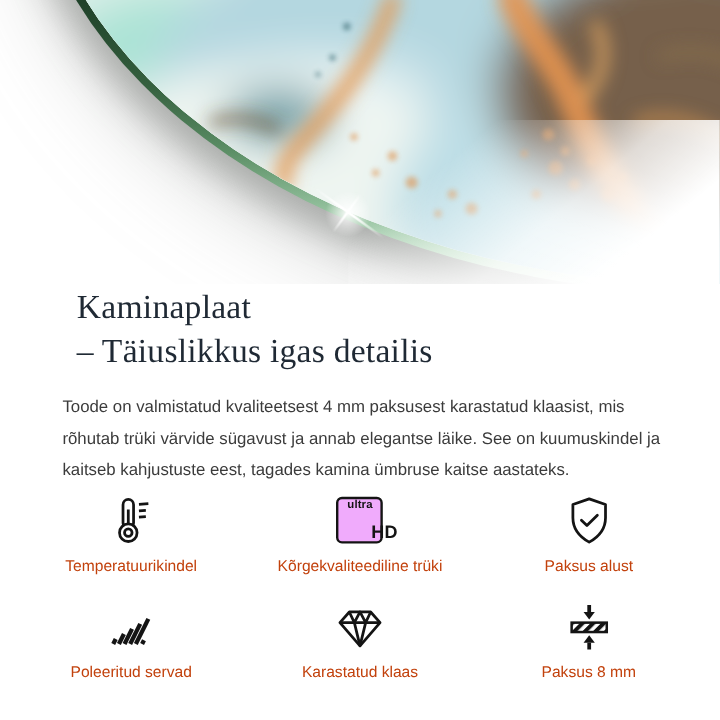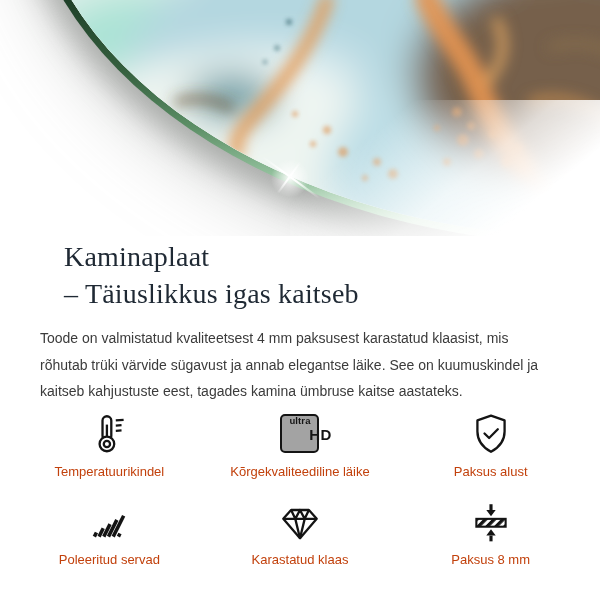--- a/index.html
+++ b/index.html
@@ -36,38 +36,38 @@
     background:linear-gradient(180deg, rgba(255,255,255,0), #fff 42%, #fff 58%, rgba(255,255,255,0)); }
 
   
   .content { position:relative; }
   h1.title {
     margin:0; padding:2px 0 0 64px;
     font-family:"Liberation Serif", serif; font-weight:400;
     font-size:28px; line-height:37px; color:#1f2934; letter-spacing:0.2px;
   }
   p.desc {
-    margin:13px 0 0 0; padding-left:40px; width:516px;
+    margin:13px 0 0 0; padding-left:52px; width:516px;
     font-size:14px; line-height:26.5px; color:#3b3b3b;
   }
 
   
   .features {
     margin:6px 0 0 14px; width:572px;
     display:grid; grid-template-columns:repeat(3,1fr); row-gap:20px;
   }
   .feature { display:flex; flex-direction:column; align-items:center; }
   .icon-box { height:46px; display:flex; align-items:center; justify-content:center; }
   .icon-box svg { display:block; }
   .feature-label { margin-top:7px; font-size:13px; color:#c2410c; white-space:nowrap; }
 
   .uhd-box {
     width:35px; height:35px; border:2.6px solid #141414; border-radius:5px;
-    display:flex; flex-direction:column; align-items:center; justify-content:flex-start;
-    color:#141414; background:#a3a3a3;
+    display:flex; flex-direction:column; align-items:center; justify-content:space-between;
+    color:#141414; background:#f0abfc;
   }
   .uhd-top { font-size:9.5px; font-weight:700; line-height:1; letter-spacing:0.1px; }
   .uhd-hd  { font-size:15px;  font-weight:800; line-height:1; margin-top:1px; letter-spacing:0.3px;padding-left:41px; }
 
   .ic { stroke:#141414; fill:none; stroke-width:2.2; }
 </style>
 </head>
 <body>
 
 <div class="canvas">
@@ -140,21 +140,21 @@
     <div class="sparkle">
       <div class="glow"></div>
         <div class="ray-a"></div>
         <div class="ray-b"></div>
     </div>
   </section>
 
   <section class="content">
     <h1 class="title">
       <span>Kaminaplaat</span><br>
-      <span>– Täiuslikkus igas kaitseb</span>
+      <span>– Täiuslikkus igas detailis</span>
     </h1>
     <p class="desc">Toode on valmistatud kvaliteetsest 4 mm paksusest karastatud klaasist, mis rõhutab trüki värvide sügavust ja annab elegantse läike. See on kuumuskindel ja kaitseb kahjustuste eest, tagades kamina ümbruse kaitse aastateks.</p>
 
     <div class="features">
 
       <div class="feature">
         <div class="icon-box">
           <svg width="46" height="46" viewBox="0 0 44 44">
             <rect class="ic" x="15.8" y="5" width="8.4" height="23" rx="4.2"></rect>
             <line class="ic" x1="20" y1="13" x2="20" y2="25" stroke-width="1.8"></line>
@@ -168,21 +168,21 @@
         <div class="feature-label">Temperatuurikindel</div>
       </div>
 
       <div class="feature">
         <div class="icon-box">
           <div class="uhd-box">
             <span class="uhd-top">ultra</span>
             <span class="uhd-hd">HD</span>
           </div>
         </div>
-        <div class="feature-label">Kõrgekvaliteediline läike</div>
+        <div class="feature-label">Kõrgekvaliteediline trüki</div>
       </div>
 
       <div class="feature">
         <div class="icon-box">
           <svg width="46" height="46" viewBox="0 0 44 44">
             <path class="ic" d="M22 4.5 L35 9 V19.5 C35 28.5 29.5 34.8 22 39 C14.5 34.8 9 28.5 9 19.5 V9 Z" stroke-width="2.4" stroke-linejoin="round"></path>
             <path class="ic" d="M15.8 21.5 L20.2 25.8 L28.5 17.5" stroke-width="2.4" stroke-linecap="round" stroke-linejoin="round"></path>
           </svg>
         </div>
         <div class="feature-label">Paksus alust</div>

